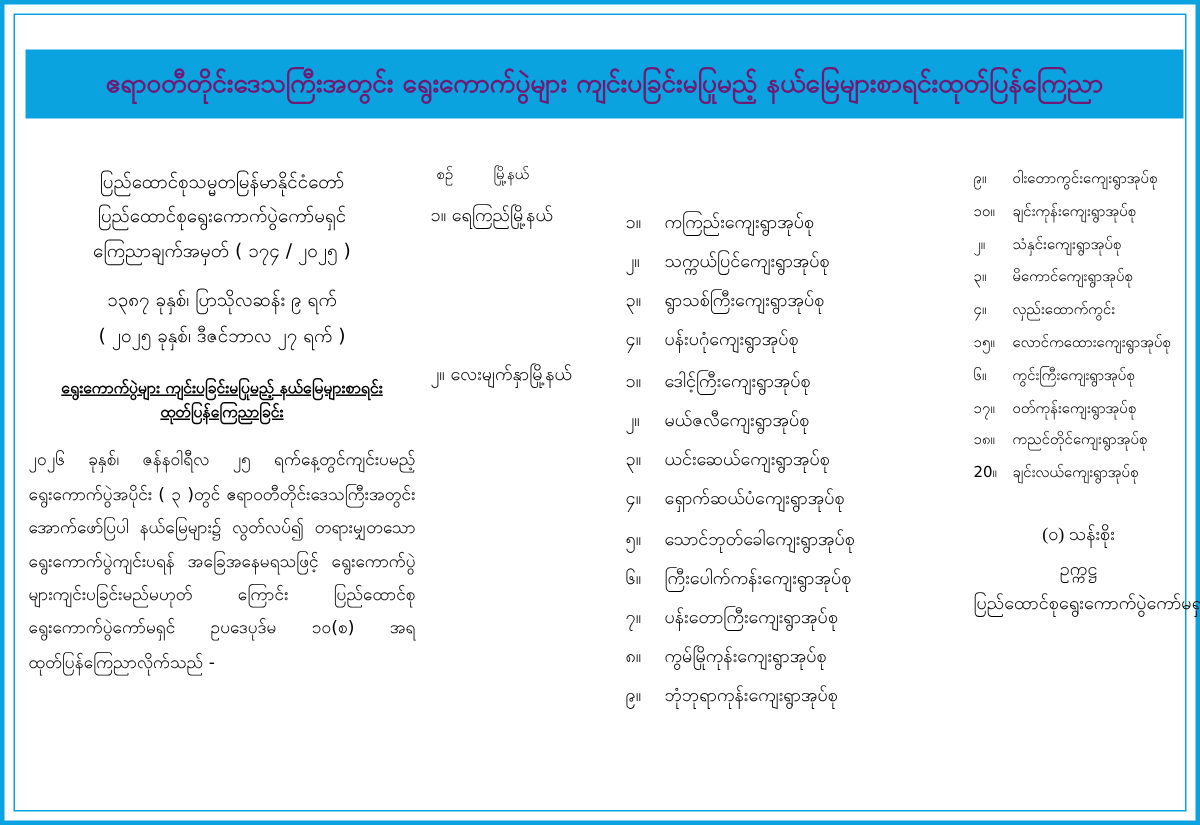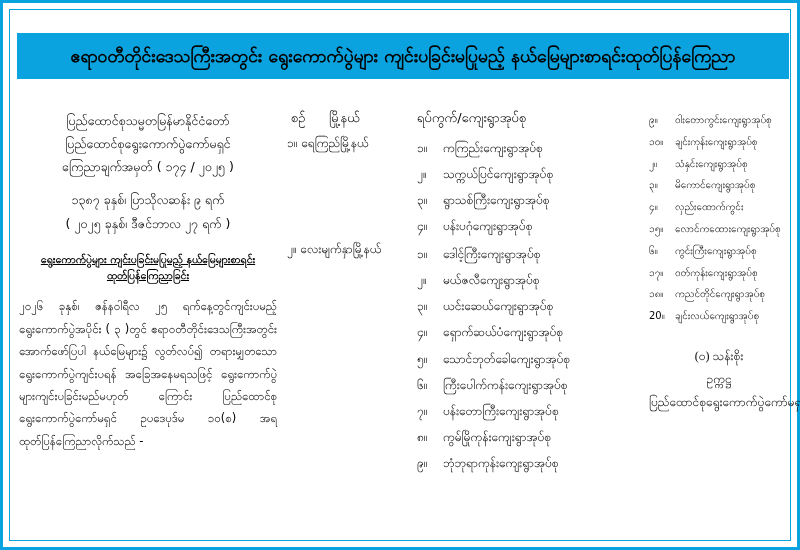--- a/index.html
+++ b/index.html
@@ -25,21 +25,21 @@
   .banner{
     position:absolute;
     left:14px;top:30px;
     width:772px;
     height:46px;
     background:#0aa3e0;
     display:flex;align-items:center;justify-content:center;
     box-sizing:border-box;
   }
   .banner-text{
-    color:#000000;
+    color:#701a75;
     font-size:17.5px;
     font-weight:bold;
     line-height:1.2;
     text-align:center;
     white-space:nowrap;
   }
   .content{
     position:absolute;
     left:14px;top:78px;
     width:772px;
@@ -78,21 +78,21 @@
     line-height:1.95;
     text-align:justify;
     padding:0 2px;
   }
   
   .col-mid{
     position:absolute;left:270px;top:0;width:360px;
   }
   .mid-head{
     position:relative;height:26px;
-    font-size:13px;
+    font-size:10px;
   }
   .h-no{position:absolute;left:4px;top:0;}
   .h-town{position:absolute;left:42px;top:0;}
   .h-ward{position:absolute;left:130px;top:0;}
   .townrow{
     position:relative;
     font-size:12px;
   }
   .town-label{
     position:absolute;left:0;top:0;width:126px;
@@ -152,21 +152,20 @@
         <div>( ၂၀၂၅ ခုနှစ်၊ ဒီဇင်ဘာလ ၂၇ ရက် )</div>
       </div>
       <div class="subject">ရွေးကောက်ပွဲများ ကျင်းပခြင်းမပြုမည့် နယ်မြေများစာရင်းထုတ်ပြန်ကြေညာခြင်း</div>
       <div class="body-par">၂၀၂၆ ခုနှစ်၊ ဇန်နဝါရီလ ၂၅ ရက်နေ့တွင်ကျင်းပမည့် ရွေးကောက်ပွဲအပိုင်း ( ၃ )တွင် ဧရာဝတီတိုင်းဒေသကြီးအတွင်း အောက်ဖော်ပြပါ နယ်မြေများ၌ လွတ်လပ်၍ တရားမျှတသော ရွေးကောက်ပွဲကျင်းပရန် အခြေအနေမရသဖြင့် ရွေးကောက်ပွဲများကျင်းပခြင်းမည်မဟုတ် ကြောင်း ပြည်ထောင်စုရွေးကောက်ပွဲကော်မရှင် ဥပဒေပုဒ်မ ၁၀(စ) အရ ထုတ်ပြန်ကြေညာလိုက်သည် -</div>
     </div>
 
     <div class="col-mid">
       <div class="mid-head">
         <span class="h-no">စဉ်</span>
         <span class="h-town">မြို့နယ်</span>
-        <span class="h-ward">ရပ်ကွက်/ကျေးရွာအုပ်စု</span>
       </div>
 
       <div class="townrow" style="min-height:106px;">
         <div class="town-label">
           <span>၁။</span>
           <span>ရေကြည်မြို့နယ်</span>
         </div>
         <ul class="ward-list" style="margin-left:130px;">
           <li><span class="ward-num">၁။</span><span>ကကြည်းကျေးရွာအုပ်စု</span></li>
           <li><span class="ward-num">၂။</span><span>သက္ကယ်ပြင်ကျေးရွာအုပ်စု</span></li>

